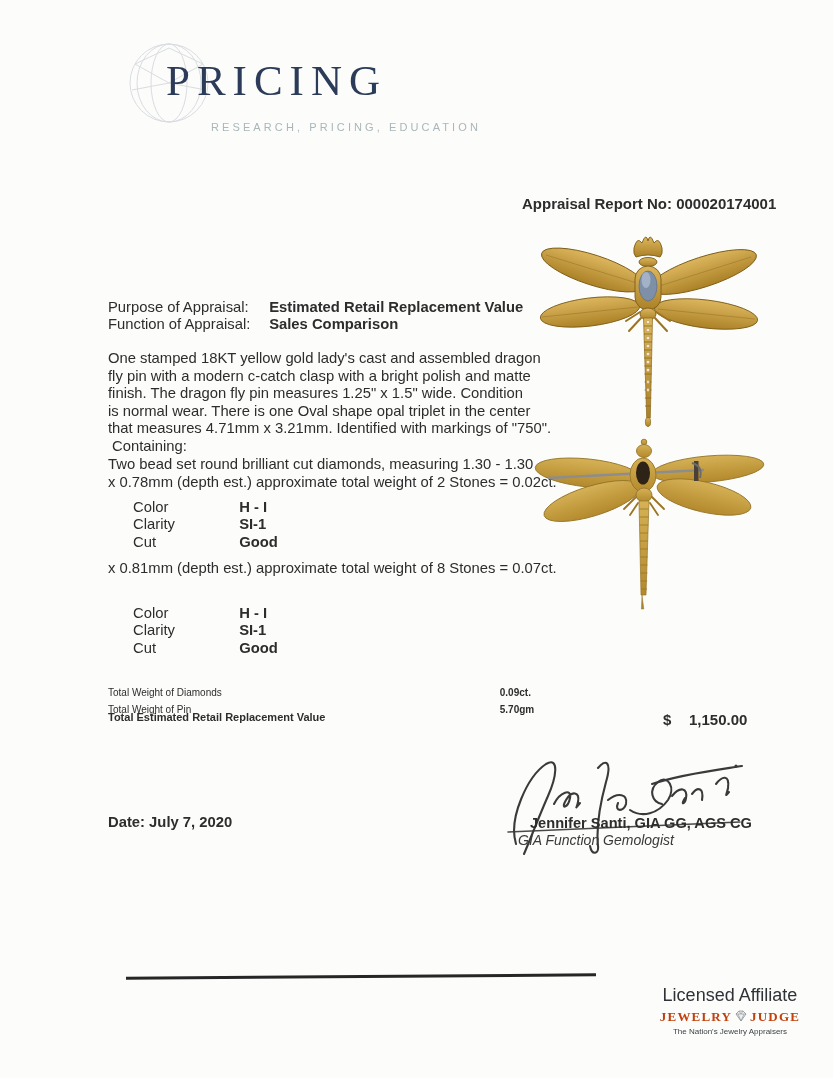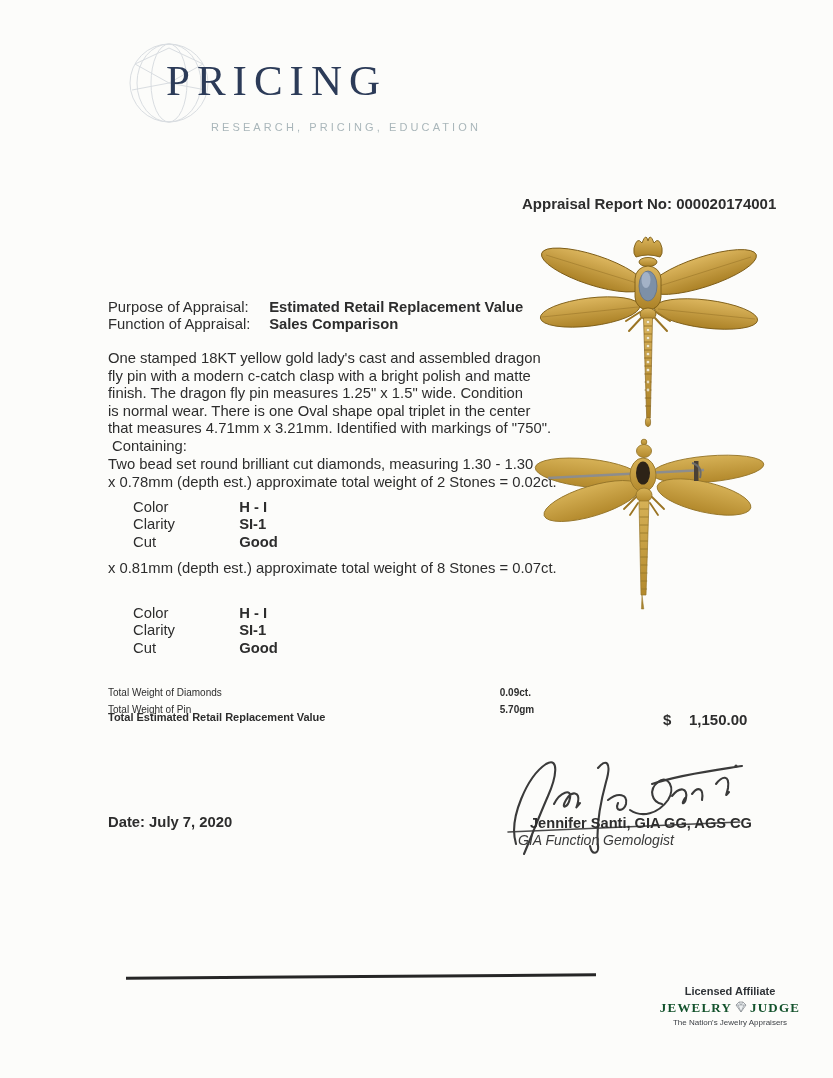--- a/index.html
+++ b/index.html
@@ -47,23 +47,23 @@
 
   
   .date-line{left:108px;top:814px;font-size:14.8px;font-weight:bold;white-space:nowrap;}
   .sig-svg{left:502px;top:748px;width:252px;height:112px;}
   .appraiser-name{left:530px;top:815px;font-size:14.6px;font-weight:bold;white-space:nowrap;}
   .appraiser-cred{left:518px;top:832px;font-size:14px;font-style:italic;color:#3a3a3a;white-space:nowrap;}
 
   
   .foot-rule{left:126px;top:975px;width:470px;height:2.5px;background:#262626;transform:rotate(-0.4deg);}
   .footer{left:648px;top:985px;width:164px;text-align:center;}
-  .foot-licensed{font-size:11px;font-weight:bold;color:#2f3337;}
+  .foot-licensed{font-size:18px;font-weight:normal;color:#2f3337;}
   .foot-logo{margin-top:3px;font-family:"Liberation Serif","DejaVu Serif",serif;
-    font-size:13px;font-weight:bold;letter-spacing:1.2px;color:#14532d;white-space:nowrap;}
+    font-size:13px;font-weight:bold;letter-spacing:1.2px;color:#c2410c;white-space:nowrap;}
   .foot-gem{display:inline-block;vertical-align:-1px;margin:0 2px;}
   .foot-sub{font-size:8px;color:#3b3f44;margin-top:1px;}
 
   
   .photo{background:transparent;}
   .photo-front{left:538px;top:222px;width:228px;height:232px;}
   .photo-back{left:532px;top:437px;width:238px;height:176px;}
 </style>
 </head>
 <body>

